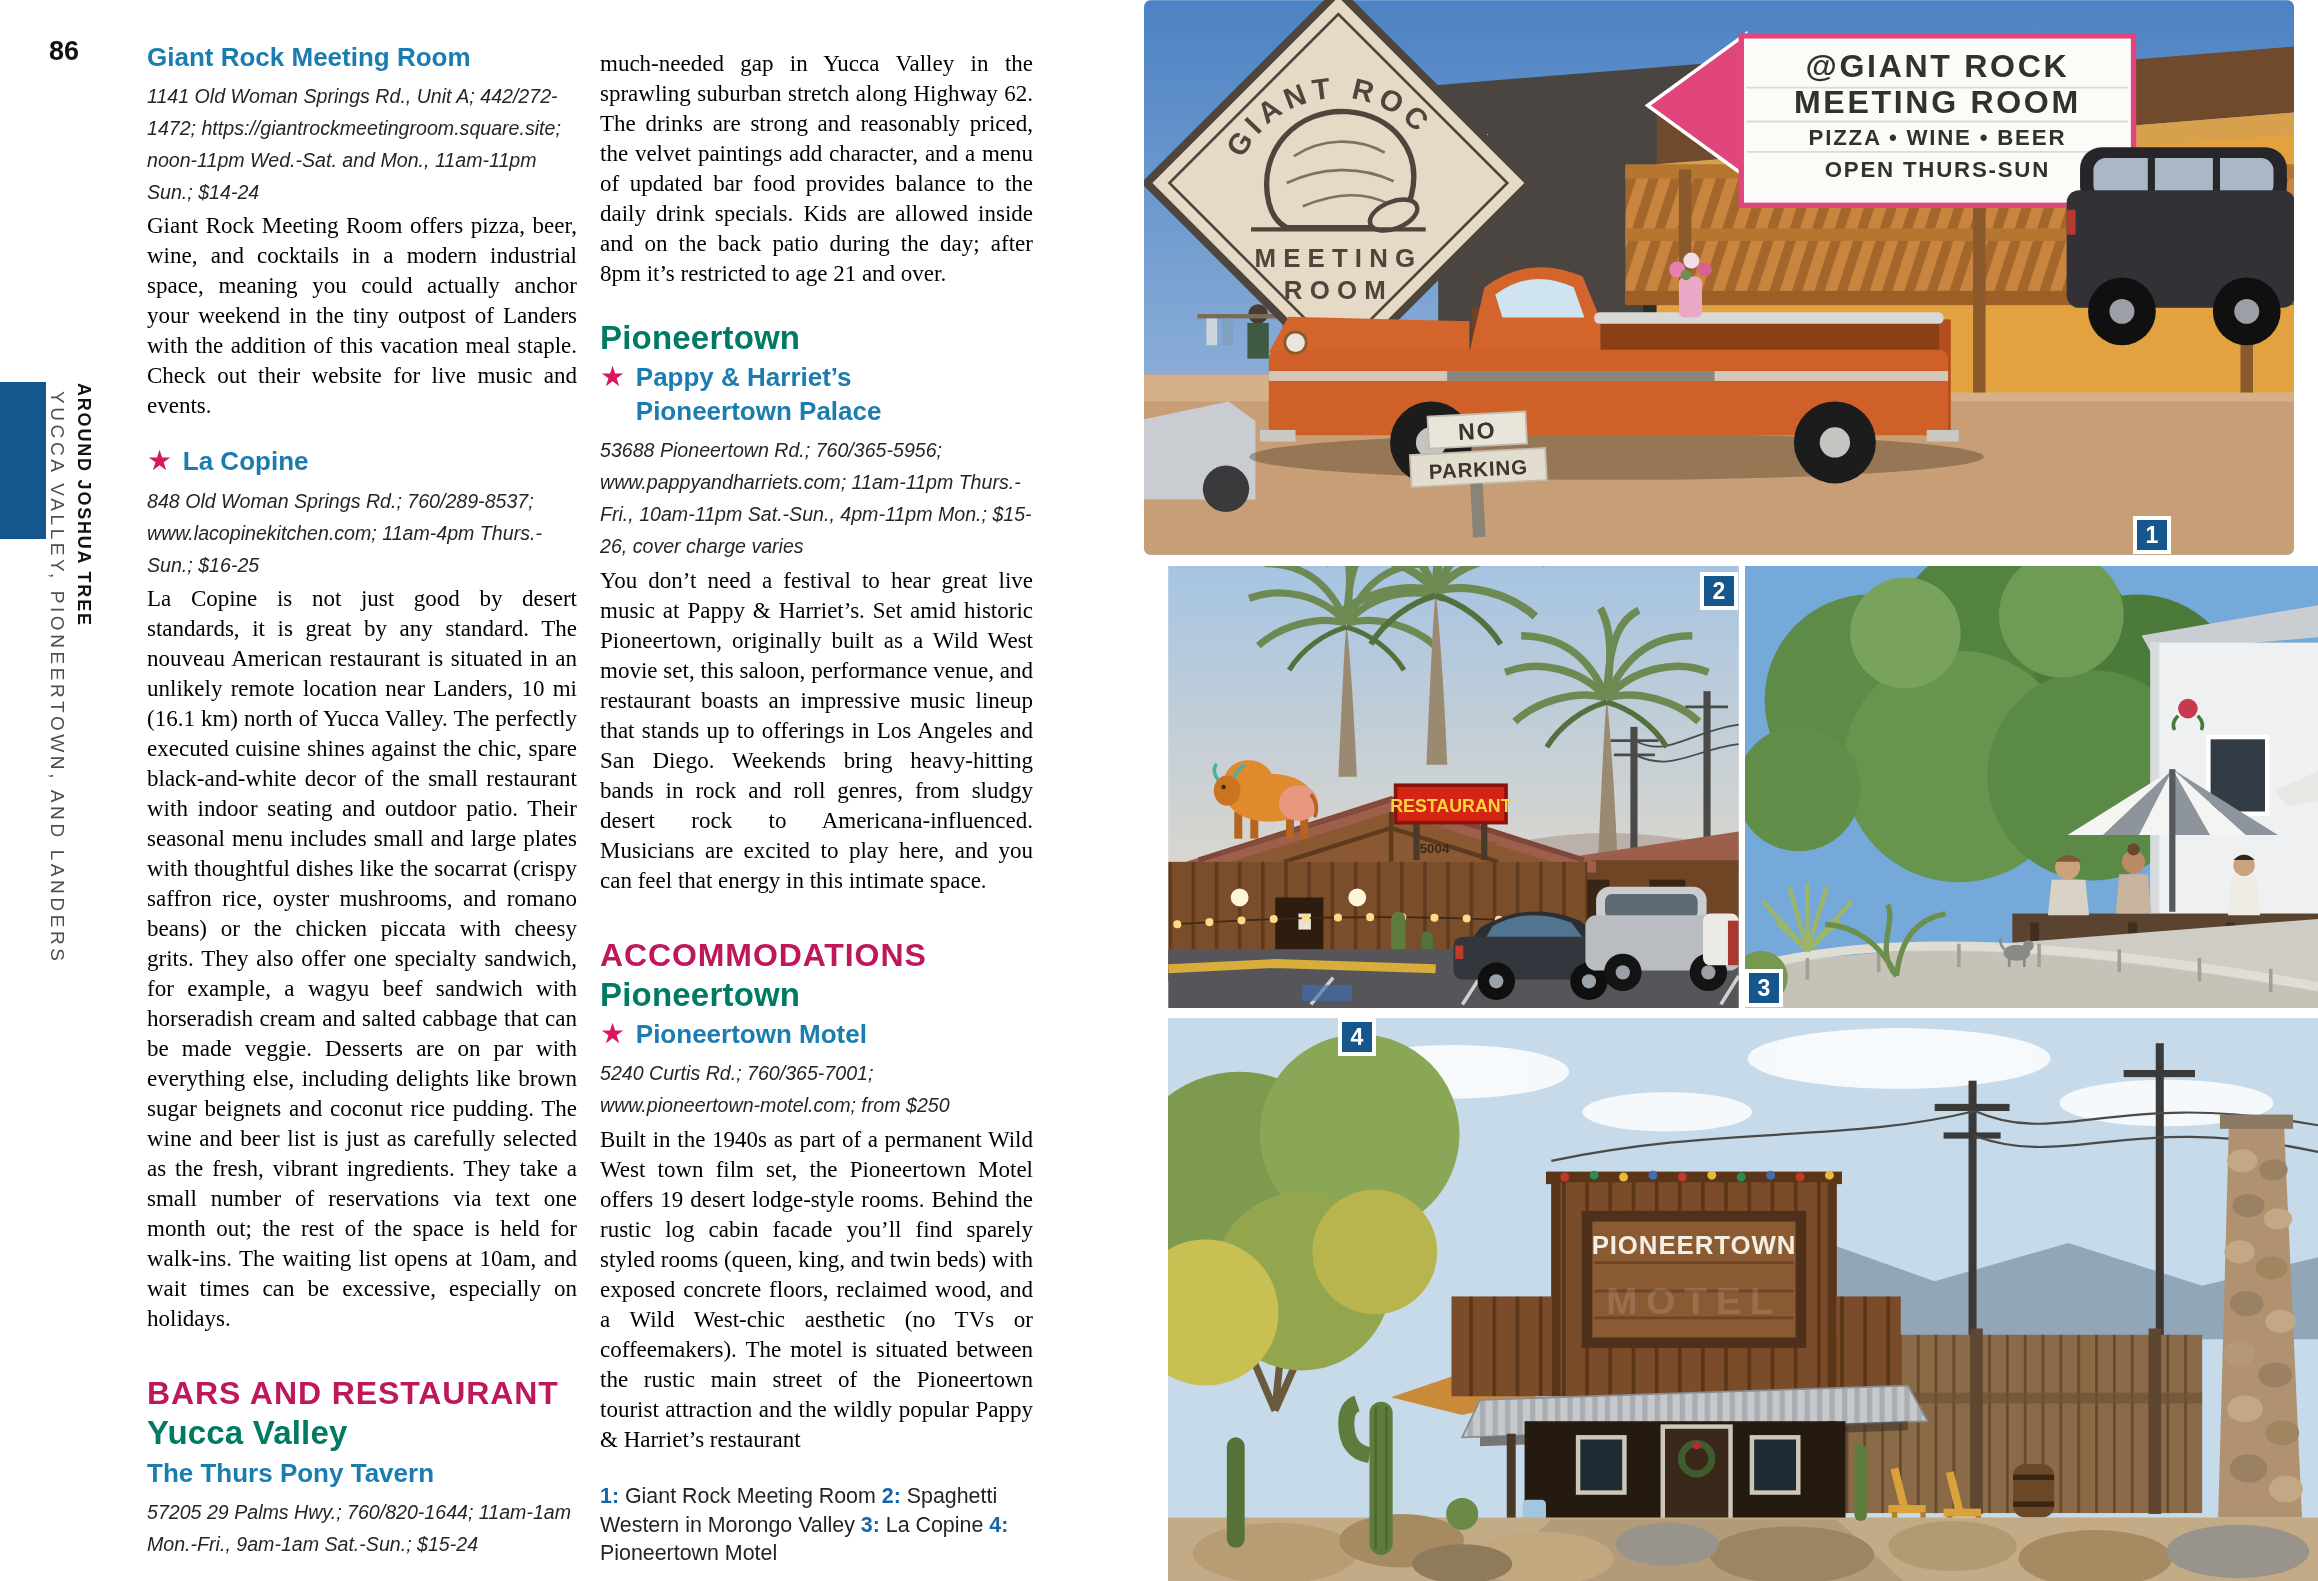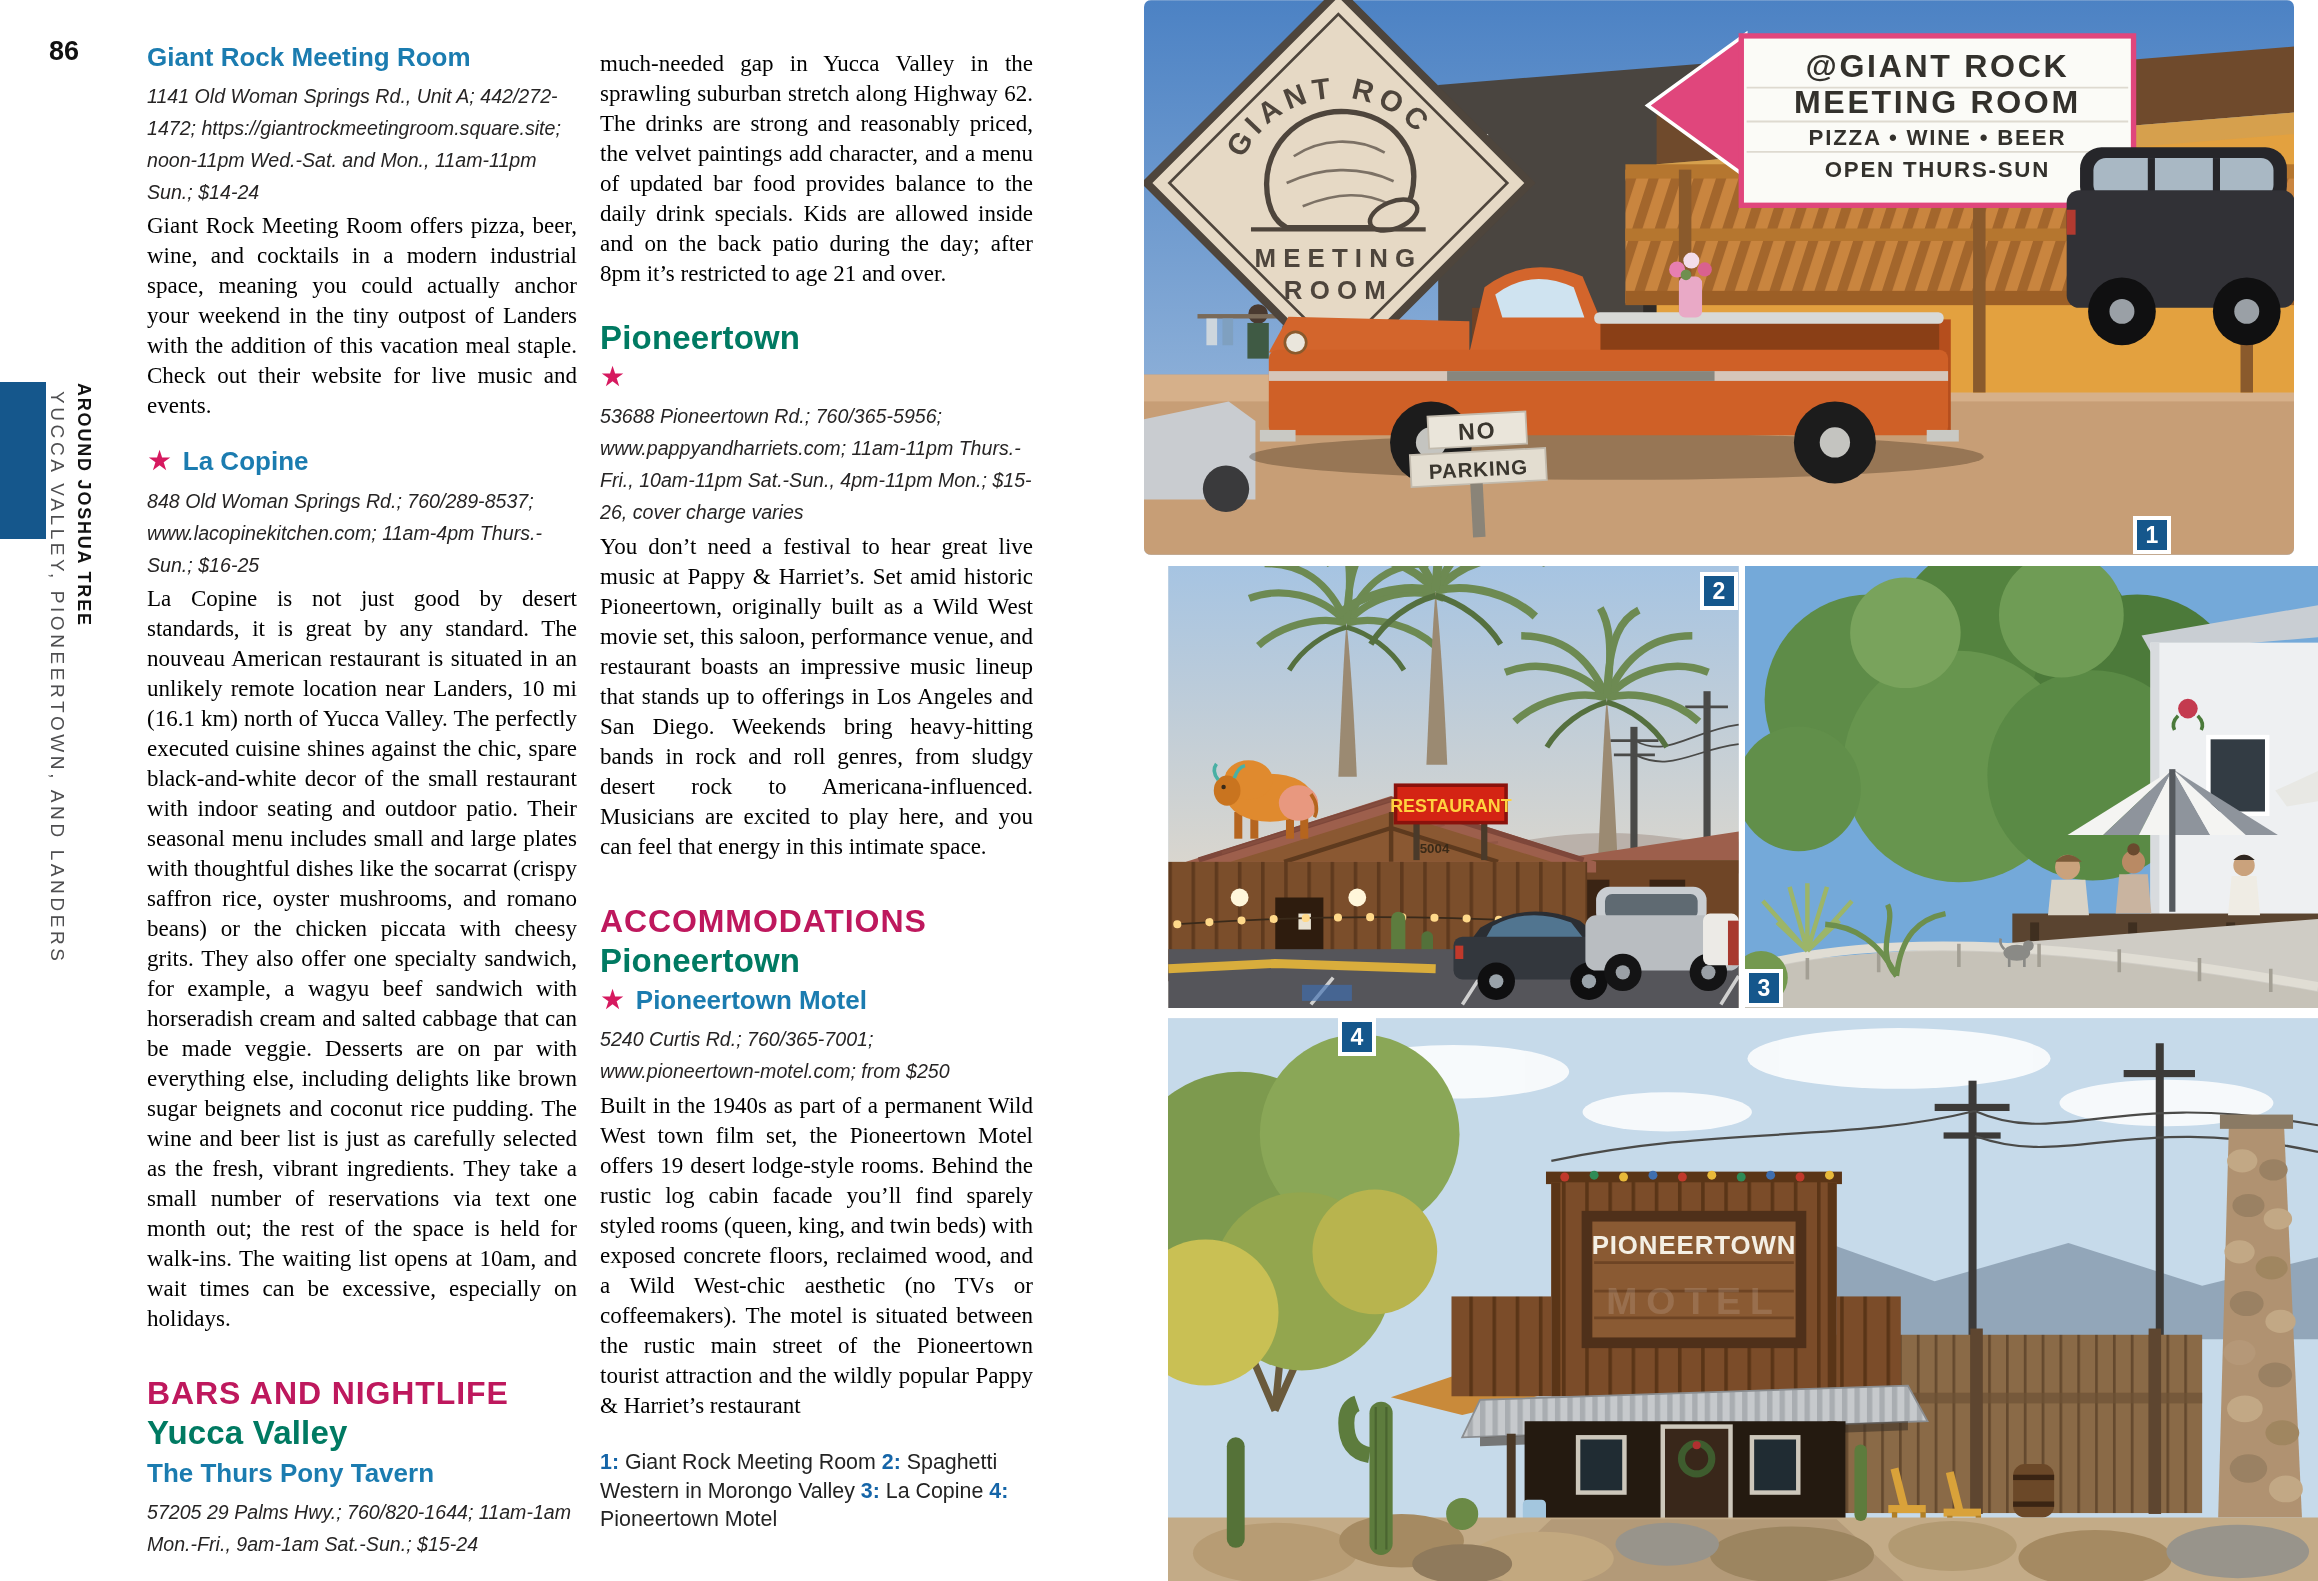--- a/index.html
+++ b/index.html
@@ -64,33 +64,37 @@
     <p class="details">1141 Old Woman Springs Rd., Unit A; 442/272-1472; https://giantrockmeetingroom.square.site; noon-11pm Wed.-Sat. and Mon., 11am-11pm Sun.; $14-24</p>
     <p class="body">Giant Rock Meeting Room offers pizza, beer, wine, and cocktails in a modern industrial space, meaning you could actually anchor your weekend in the tiny outpost of Landers with the addition of this vacation meal staple. Check out their website for live music and events.</p>
 
     <div class="starline">
       <span class="star">★</span>
       <h3 class="h-listing">La Copine</h3>
     </div>
     <p class="details">848 Old Woman Springs Rd.; 760/289-8537; www.lacopinekitchen.com; 11am-4pm Thurs.-Sun.; $16-25</p>
     <p class="body">La Copine is not just good by desert standards, it is great by any standard. The nouveau American restaurant is situated in an unlikely remote location near Landers, 10 mi (16.1 km) north of Yucca Valley. The perfectly executed cuisine shines against the chic, spare black-and-white decor of the small restaurant with indoor seating and outdoor patio. Their seasonal menu includes small and large plates with thoughtful dishes like the socarrat (crispy saffron rice, oyster mushrooms, and romano beans) or the chicken piccata with cheesy grits. They also offer one specialty sandwich, for example, a wagyu beef sandwich with horseradish cream and salted cabbage that can be made veggie. Desserts are on par with everything else, including delights like brown sugar beignets and coconut rice pudding. The wine and beer list is just as carefully selected as the fresh, vibrant ingredients. They take a small number of reservations via text one month out; the rest of the space is held for walk-ins. The waiting list opens at 10am, and wait times can be excessive, especially on holidays.</p>
 
-    <h2 class="h-cat">BARS AND NIGHTLIFE</h2>
+    <h2 class="h-cat">BARS AND RESTAURANT</h2>
     <h2 class="h-place" style="margin-top:1.8px;">Yucca Valley</h2>
     <h3 class="h-listing">The Thurs Pony Tavern</h3>
     <p class="details">57205 29 Palms Hwy.; 760/820-1644; 11am-1am Mon.-Fri., 9am-1am Sat.-Sun.; $15-24</p>
 
   </div>
 
   <div class="col" id="col2">
     <p class="body" style="margin-top:12.5px;">much-needed gap in Yucca Valley in the sprawling suburban stretch along Highway 62. The drinks are strong and reasonably priced, the velvet paintings add character, and a menu of updated bar food provides balance to the daily drink specials. Kids are allowed inside and on the back patio during the day; after 8pm it’s restricted to age 21 and over.</p>
 
     <h2 class="h-place">Pioneertown</h2>
     <div class="starline" style="margin-top:3.6px;">
       <span class="star">★</span>
+      <div>
+        <h3 class="h-listing">Pappy &amp; Harriet’s</h3>
+        <h3 class="h-listing">Pioneertown Palace</h3>
+      </div>
     </div>
     <p class="details">53688 Pioneertown Rd.; 760/365-5956; www.pappyandharriets.com; 11am-11pm Thurs.-Fri., 10am-11pm Sat.-Sun., 4pm-11pm Mon.; $15-26, cover charge varies</p>
     <p class="body">You don’t need a festival to hear great live music at Pappy &amp; Harriet’s. Set amid historic Pioneertown, originally built as a Wild West movie set, this saloon, performance venue, and restaurant boasts an impressive music lineup that stands up to offerings in Los Angeles and San Diego. Weekends bring heavy-hitting bands in rock and roll genres, from sludgy desert rock to Americana-influenced. Musicians are excited to play here, and you can feel that energy in this intimate space.</p>
 
     <h2 class="h-cat">ACCOMMODATIONS</h2>
     <h2 class="h-place" style="margin-top:1.8px;">Pioneertown</h2>
     <div class="starline" style="margin-top:3.6px;">
       <span class="star">★</span>
       <h3 class="h-listing">Pioneertown Motel</h3>
     </div>

